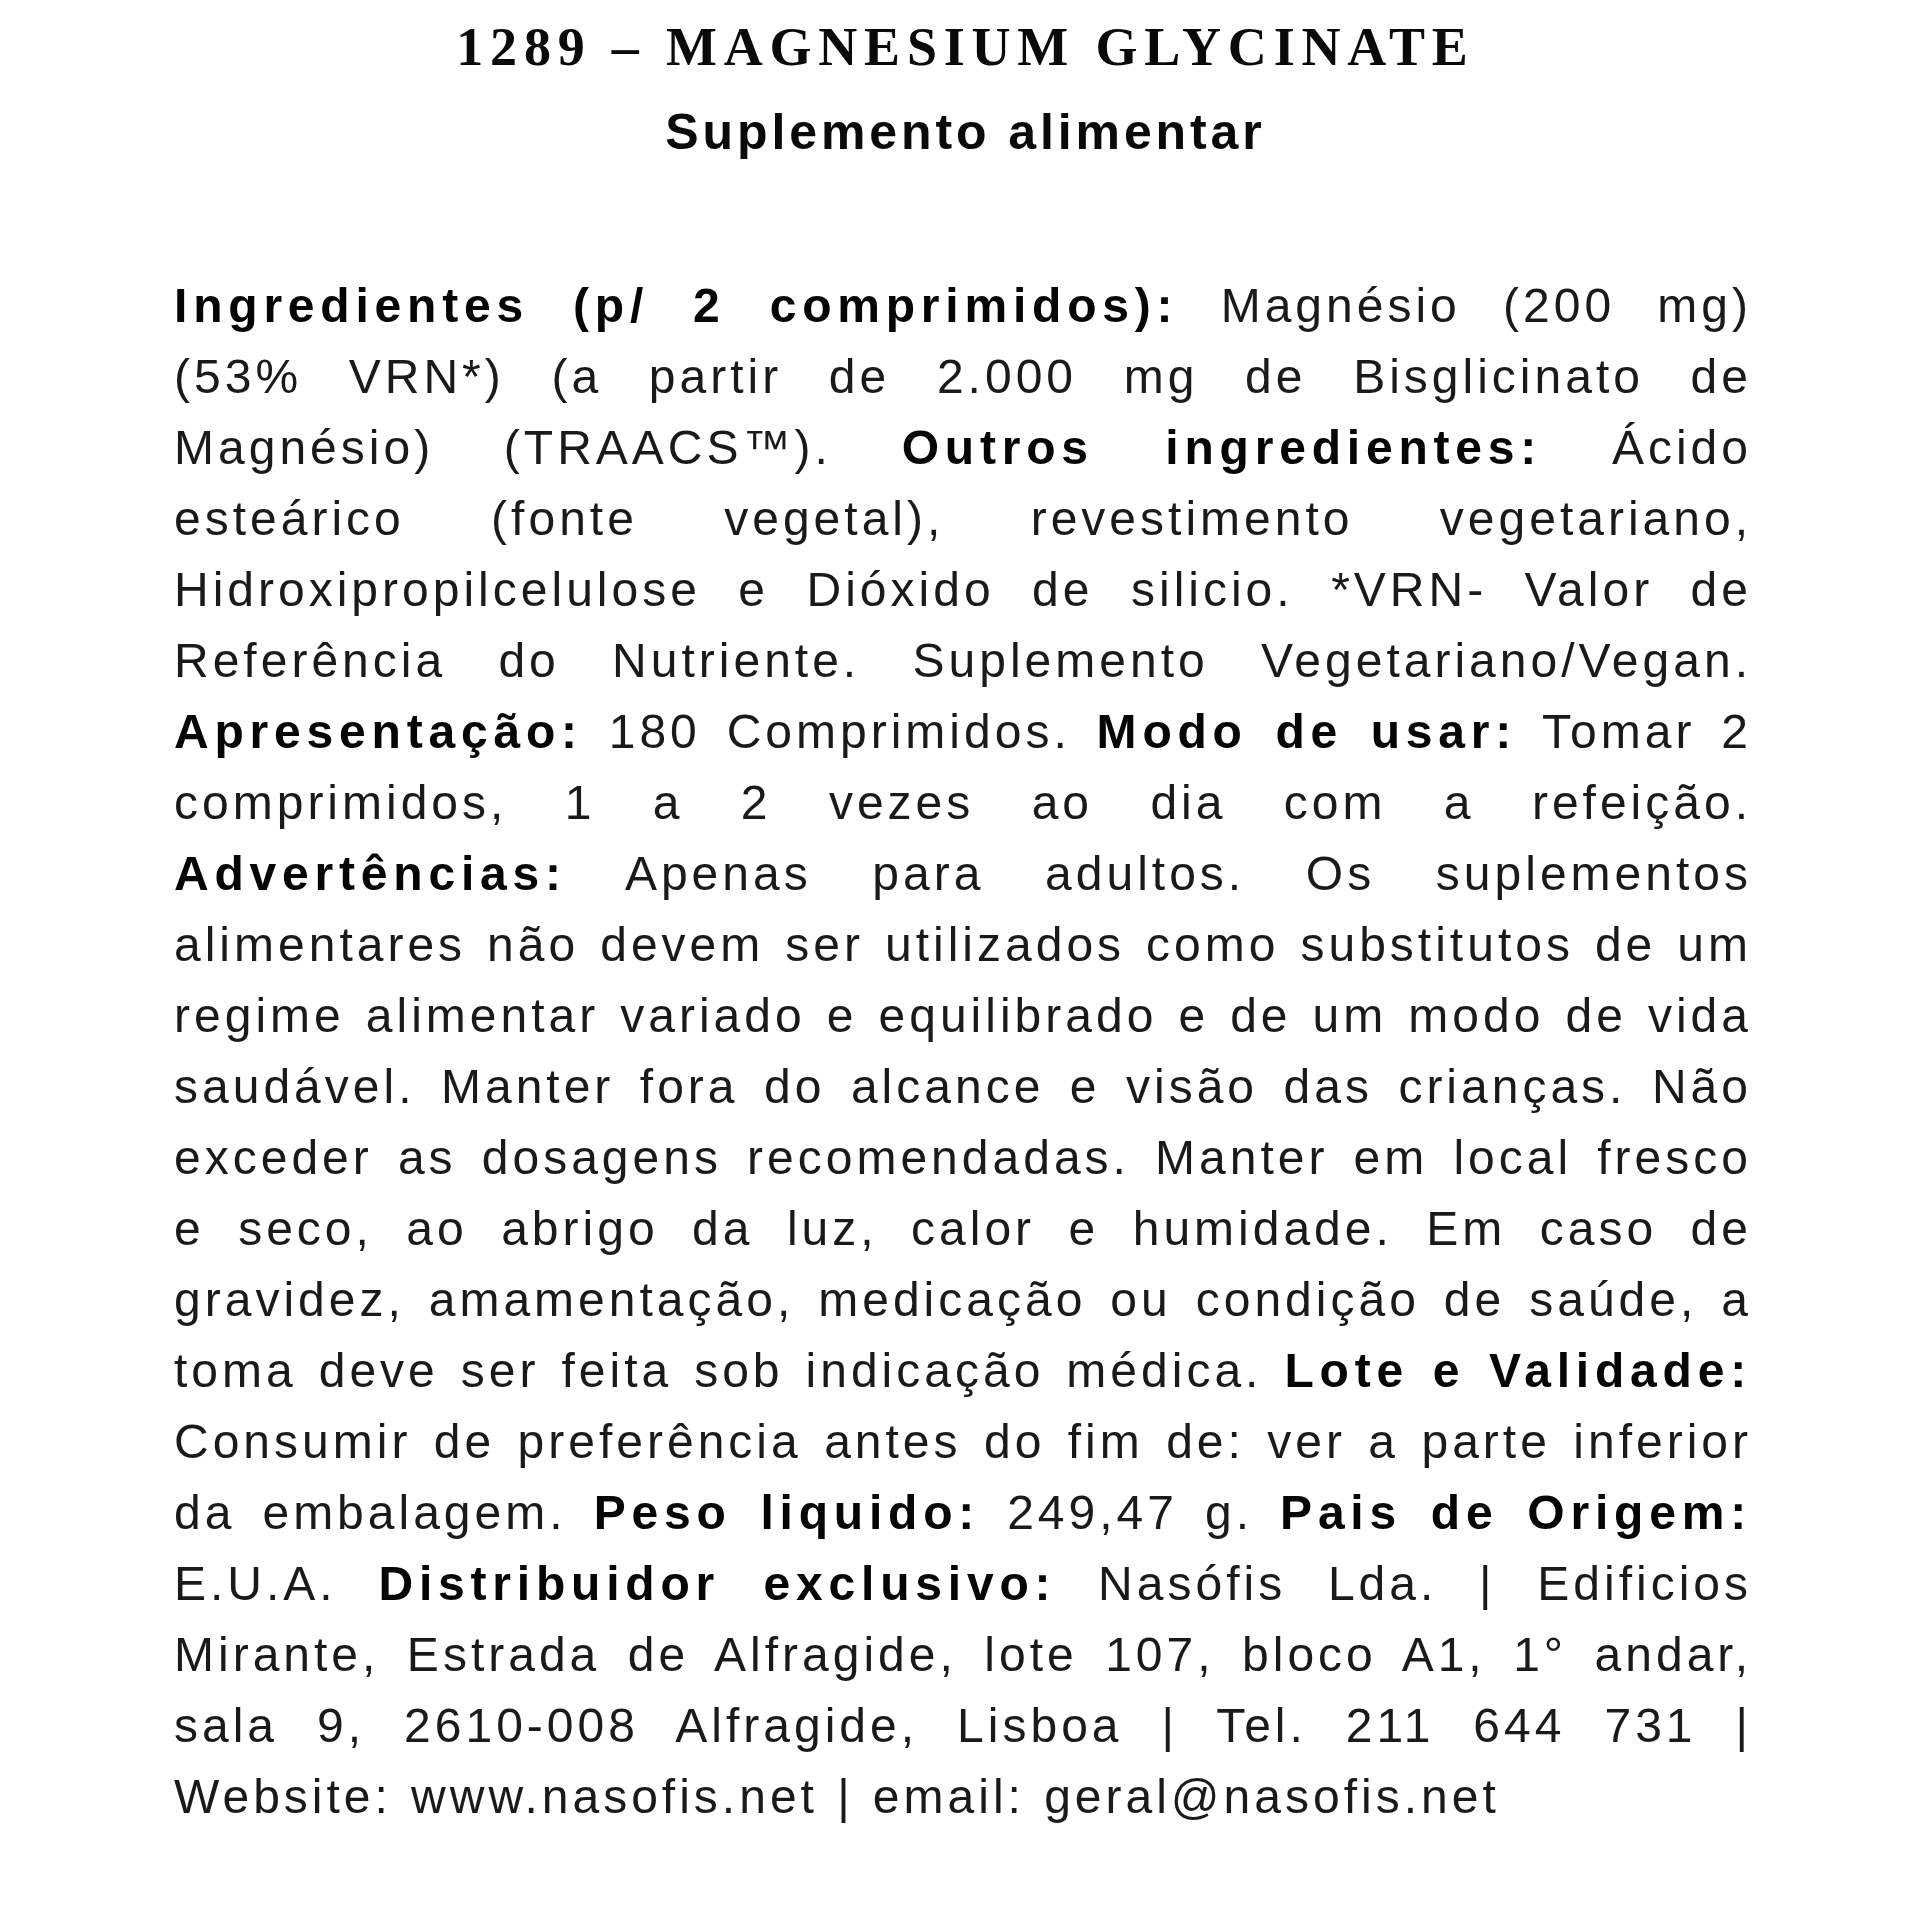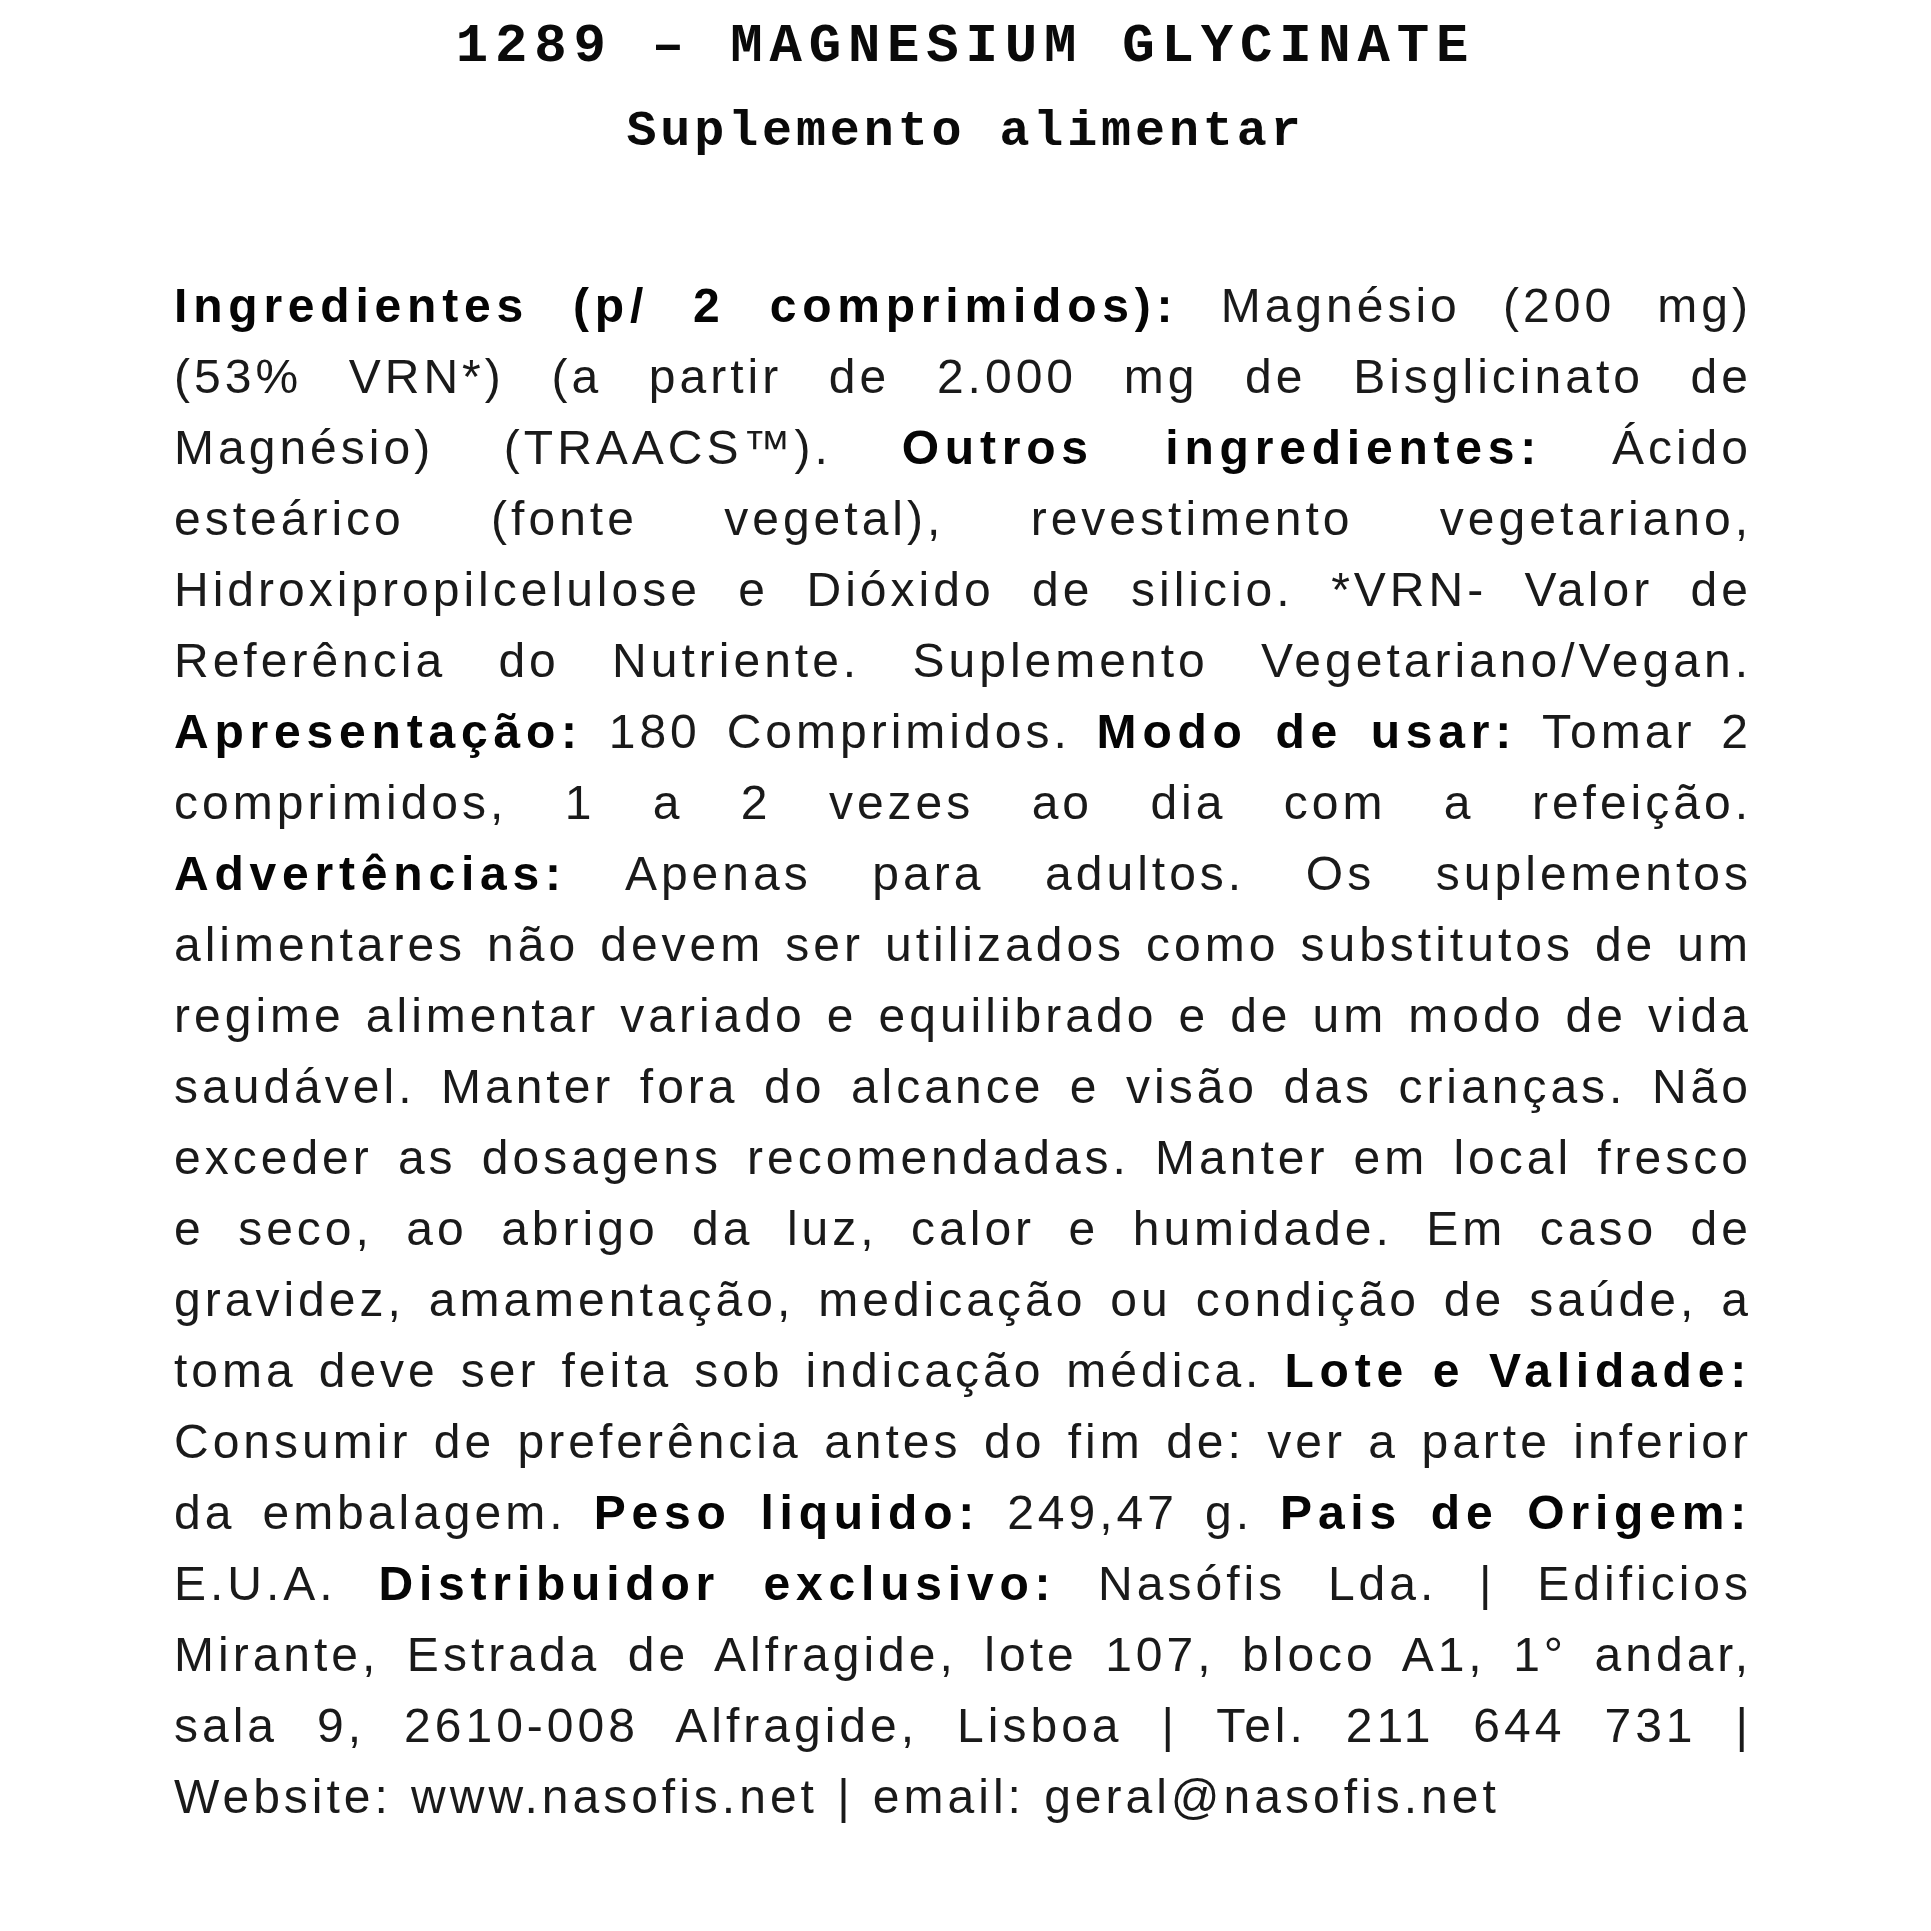--- a/index.html
+++ b/index.html
@@ -13,34 +13,34 @@
       position: relative;
       overflow: hidden;
       color: #111111;
     }
     .title {
       position: absolute;
       left: 0;
       top: 11.6px;
       width: 1931px;
       text-align: center;
-      font-family: Liberation Mono, monospace;
+      font-family: Liberation Serif, serif;
       font-weight: bold;
       font-size: 54px;
       line-height: 70px;
       letter-spacing: 6.8px;
       color: #0a0a0a;
     }
     .subtitle {
       position: absolute;
       left: 0;
       top: 97px;
       width: 1931px;
       text-align: center;
-      font-family: Liberation Mono, monospace;
+      font-family: Liberation Sans, sans-serif;
       font-weight: bold;
       font-size: 50px;
       line-height: 70px;
       letter-spacing: 3.9px;
       color: #0a0a0a;
     }
     .body-text {
       position: absolute;
       left: 154px;
       top: 222px;

